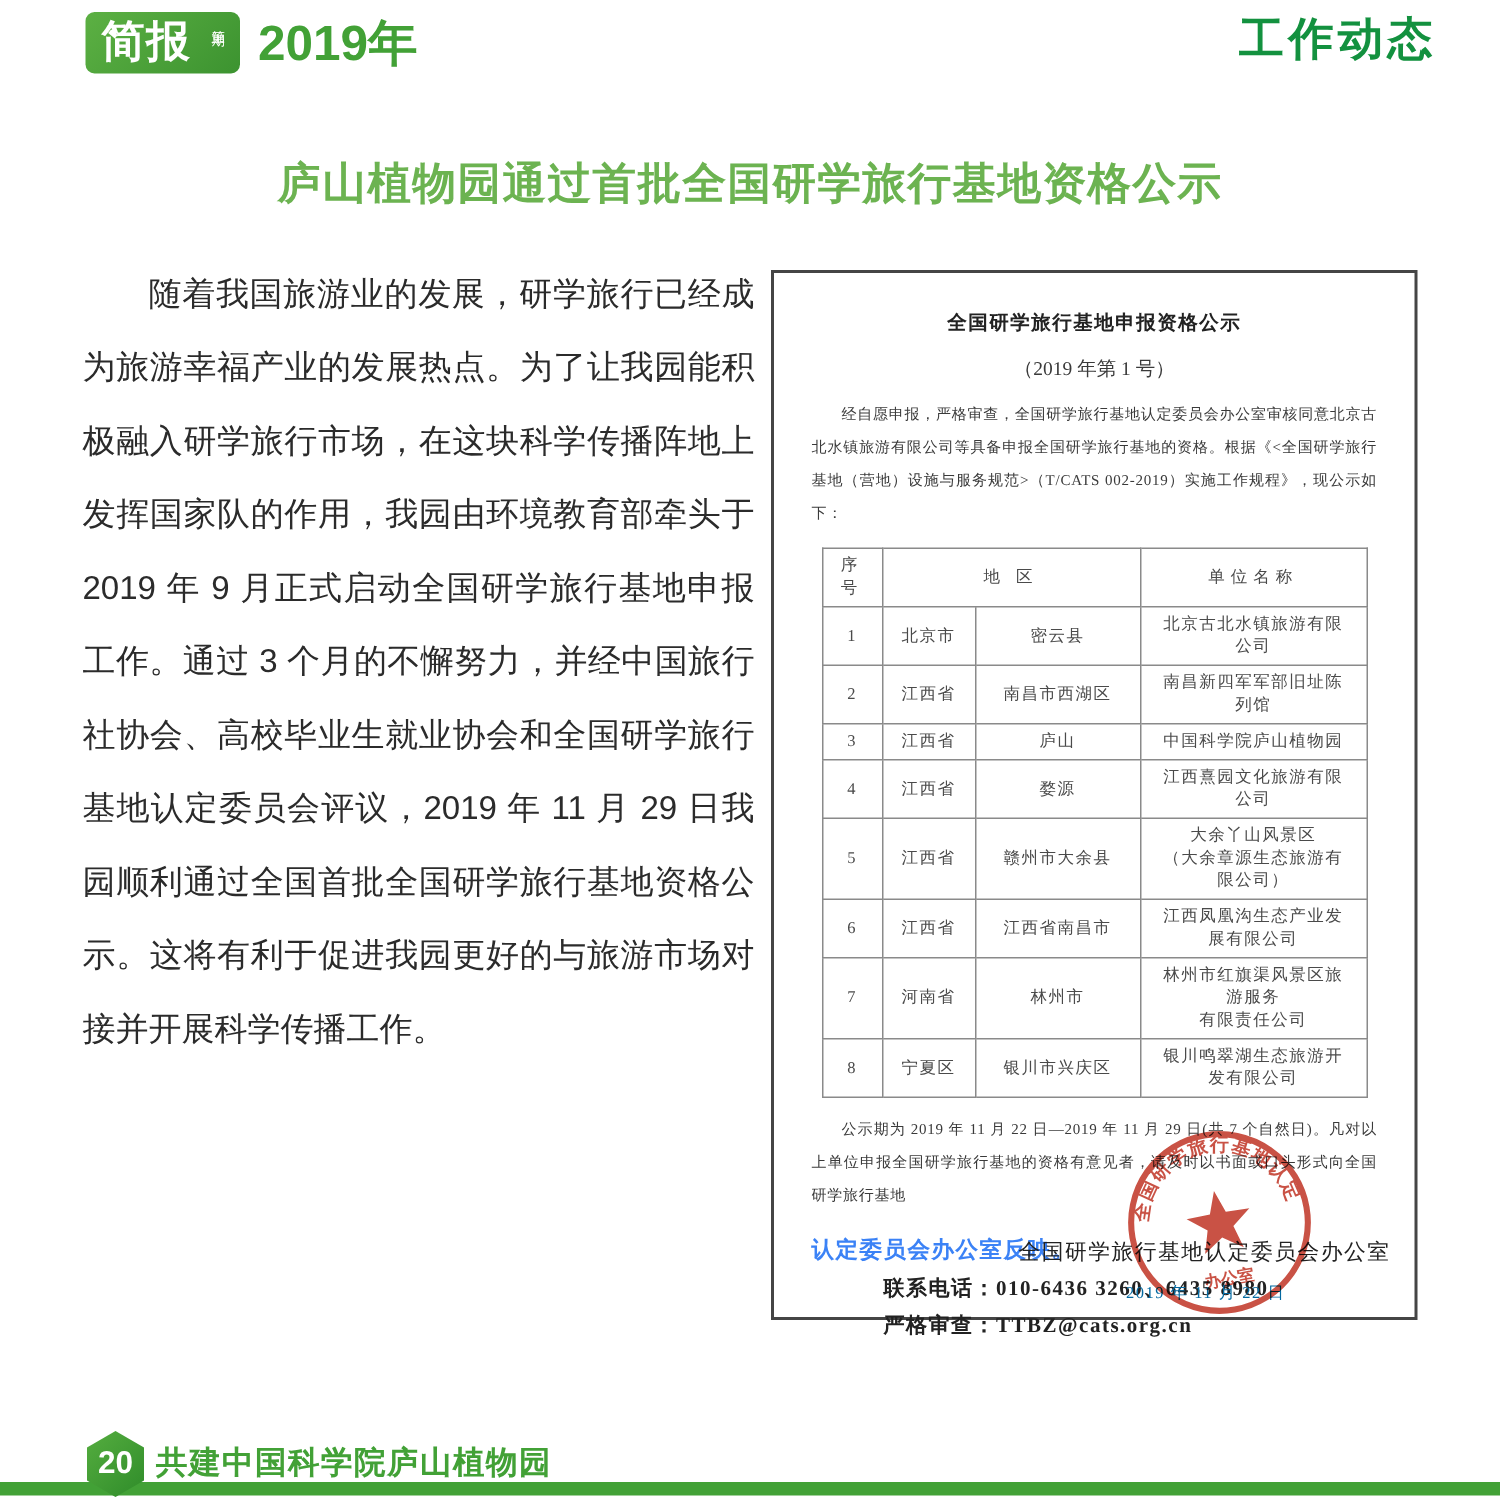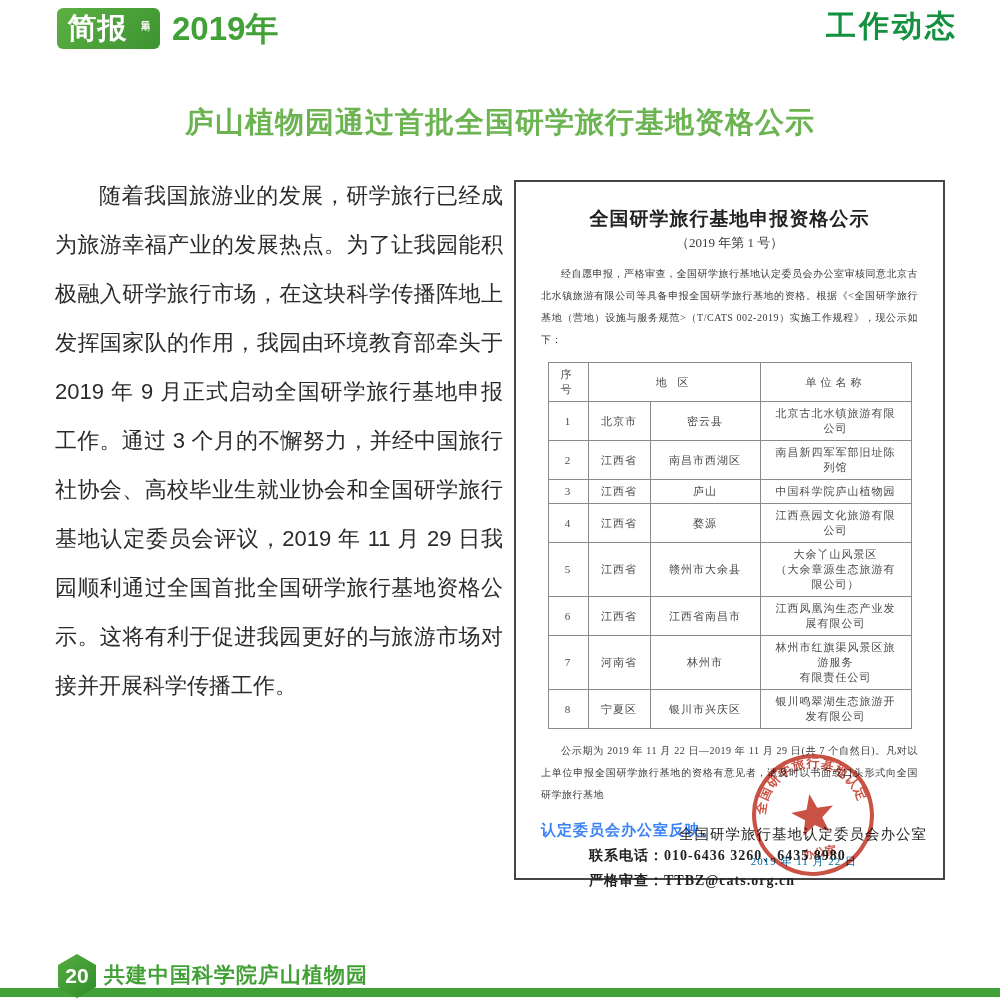--- a/index.html
+++ b/index.html
@@ -43,22 +43,22 @@
     position:absolute;left:55px;top:171px;width:448px;
     font-size:22px;line-height:49px;color:var(--text-dark);
     text-indent:2em;text-align:justify;
   }
   
   .doc{
     position:absolute;left:514px;top:180px;width:431px;height:700px;
     border:2px solid #454545;background:#fff;padding:18px 25px;
     font-family:"Liberation Serif","DejaVu Serif",serif;color:var(--doc-text);
   }
-  .doc-title{text-align:center;font-size:19px;font-weight:bold;letter-spacing:1px;margin-top:6px;color:#222;}
-  .doc-subtitle{text-align:center;font-size:13px;margin-top:2px;}
+  .doc-title{text-align:center;font-size:13px;font-weight:bold;letter-spacing:1px;margin-top:6px;color:#222;}
+  .doc-subtitle{text-align:center;font-size:13px;margin-top:13px;}
   .doc-para{font-size:10px;line-height:22px;text-indent:2em;text-align:justify;margin-top:11px;letter-spacing:.5px;}
   .doc table{
     width:364px;margin:11px auto 0;border-collapse:collapse;font-size:11px;color:#4a4a4a;
   }
   .doc th,.doc td{
     border:1px solid #8a8a8a;text-align:center;padding:4px 10px;font-weight:normal;
     white-space:pre-line;line-height:15px;letter-spacing:1px;
   }
   .doc th{letter-spacing:4px;}
   .doc-reply{font-size:15px;font-weight:bold;margin-top:15px;letter-spacing:1px;color:#3b82f6;}

